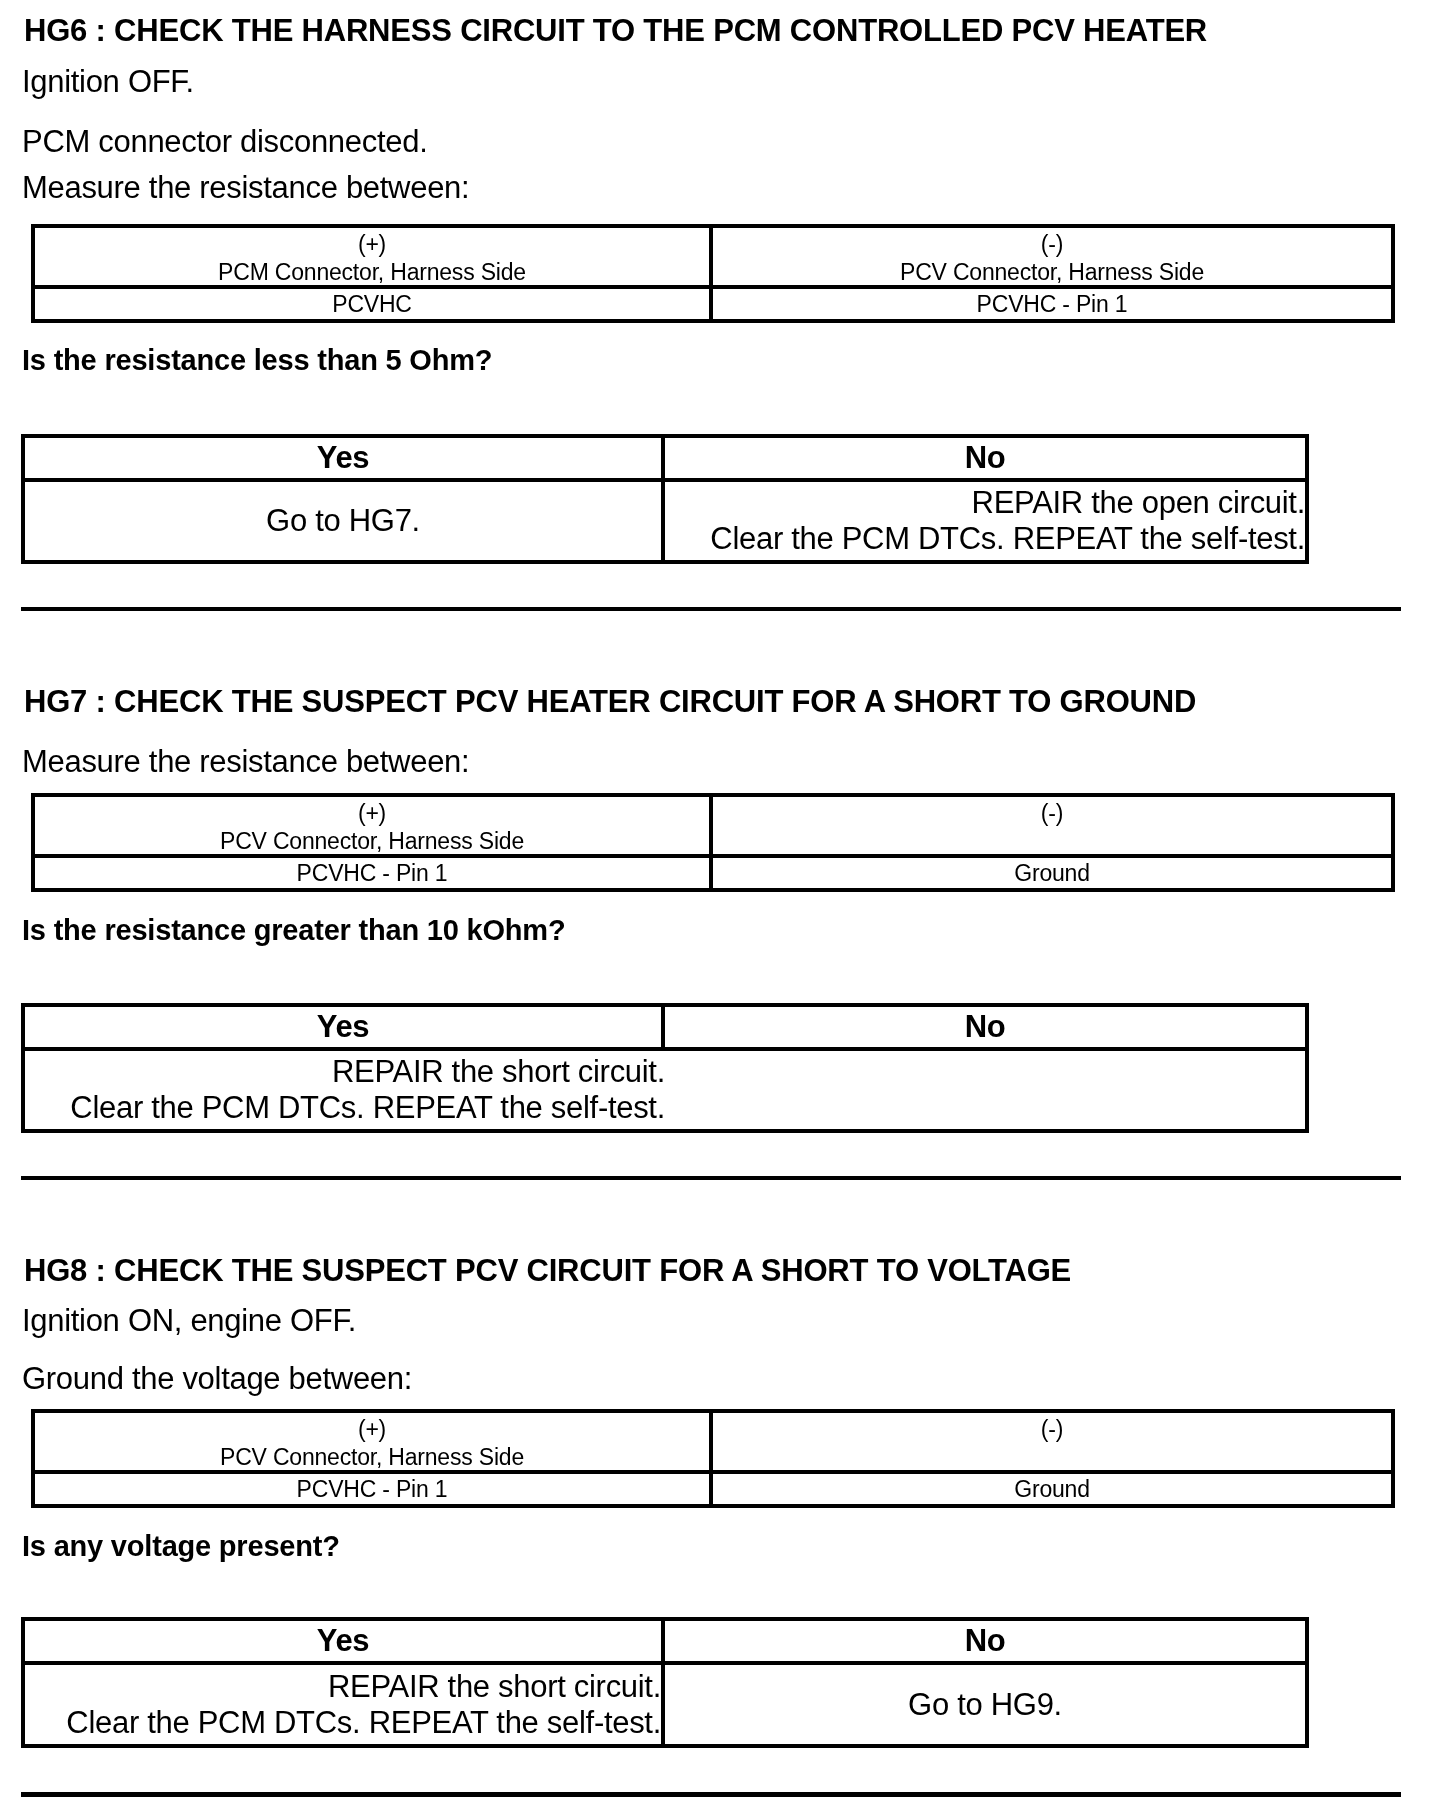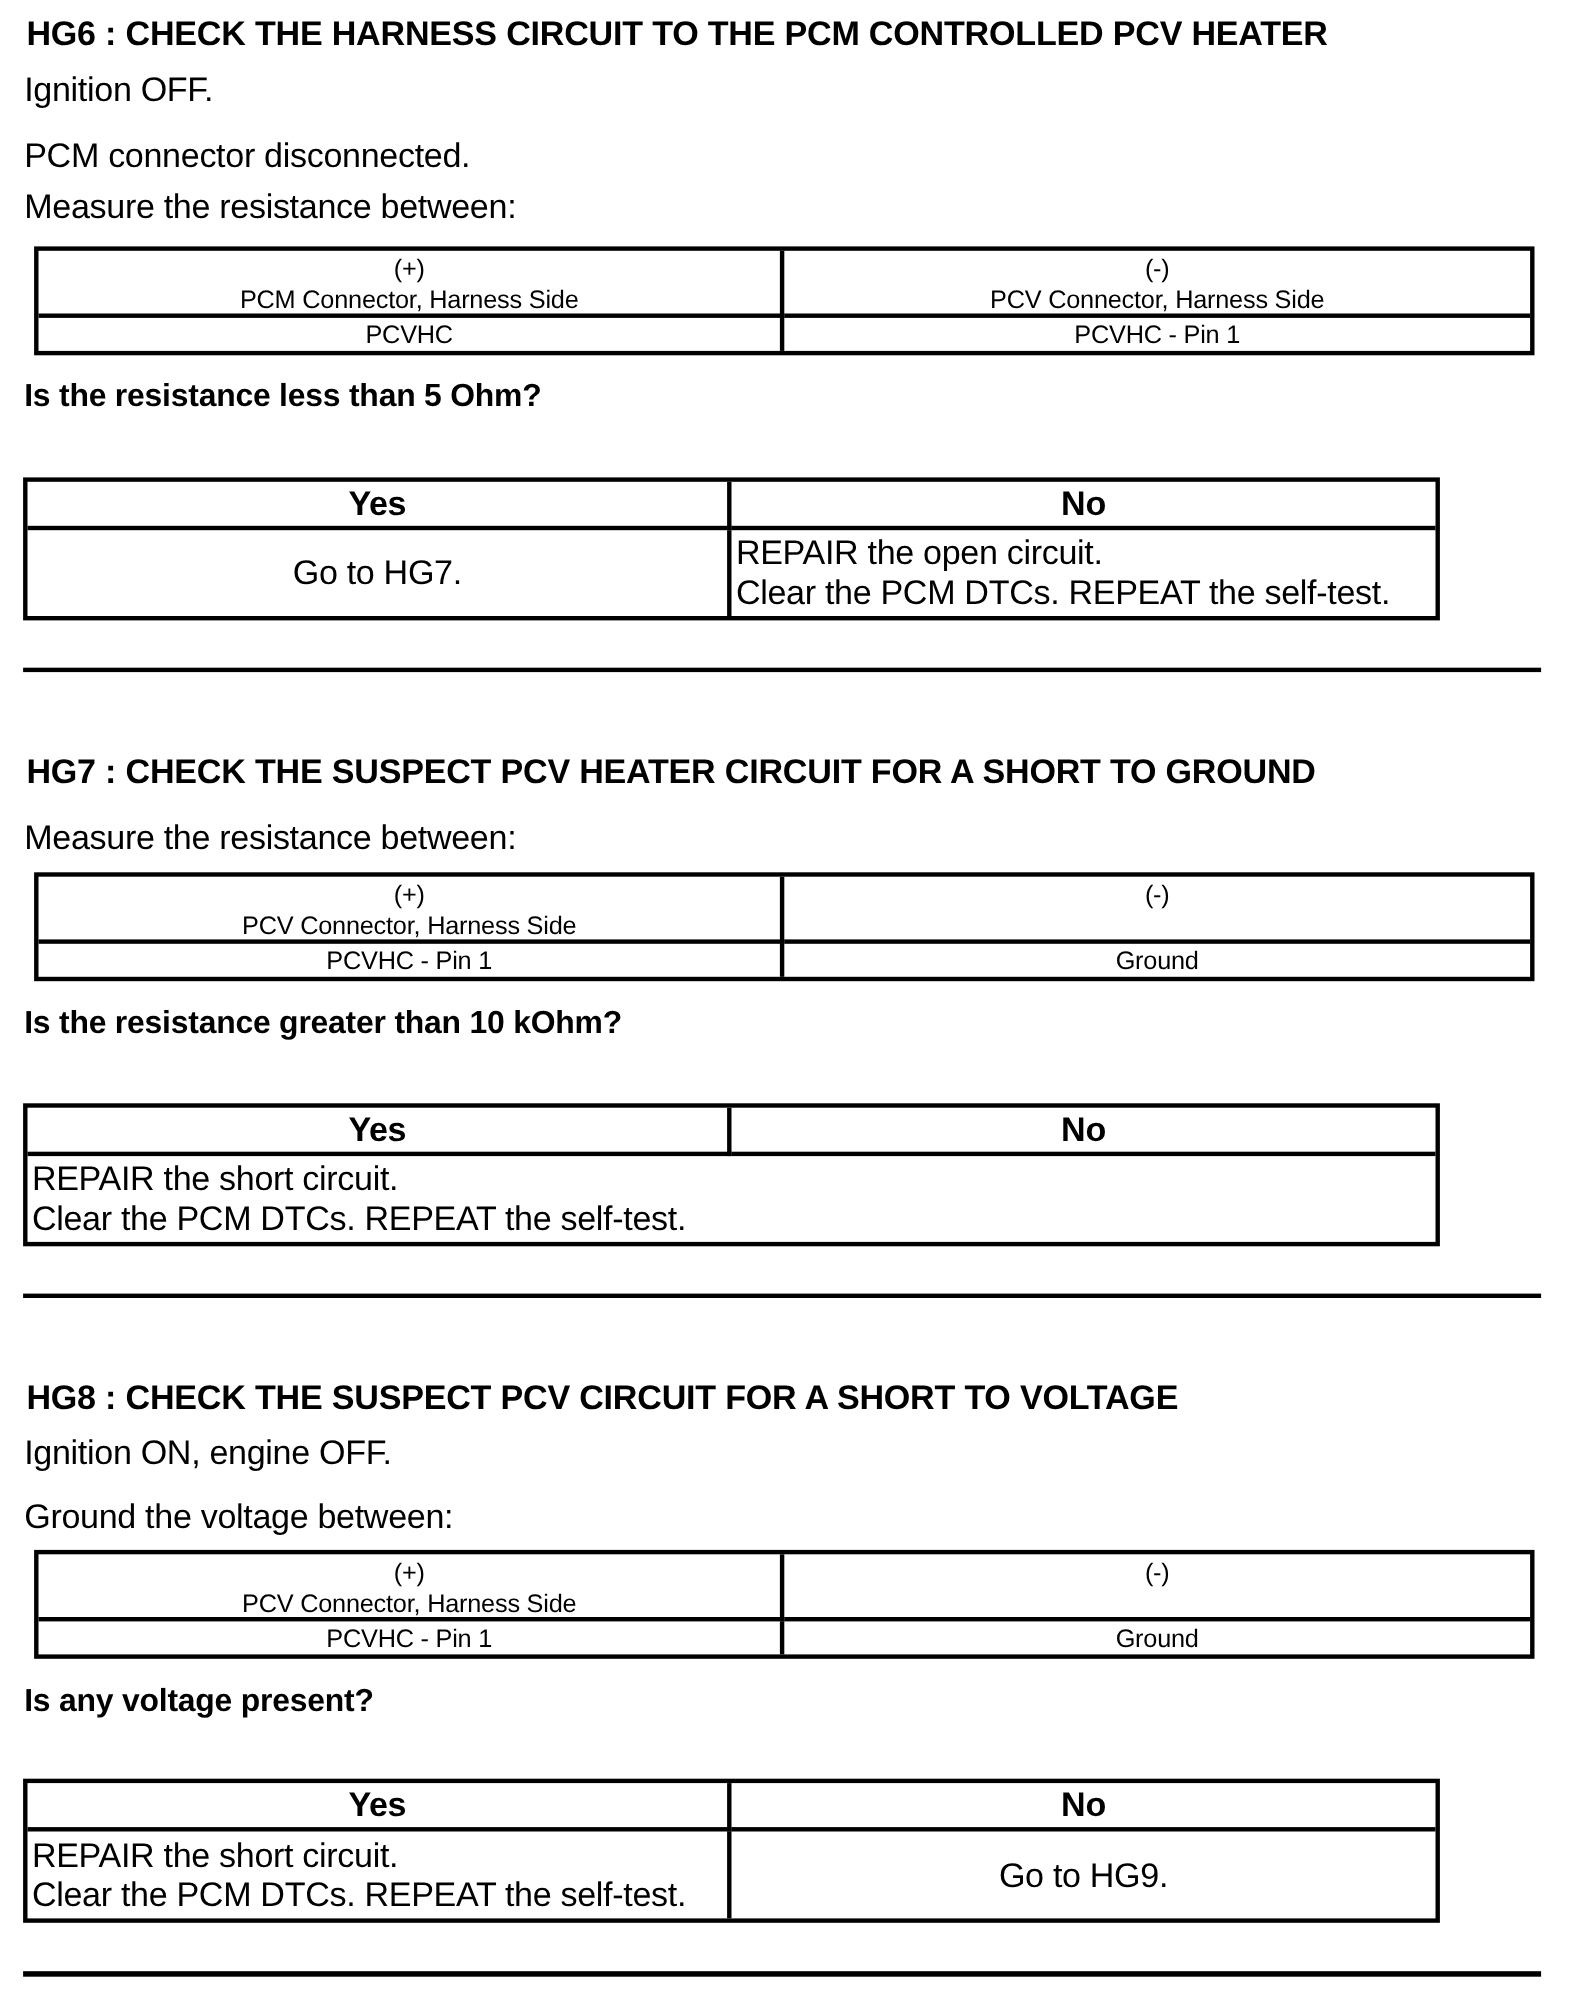--- a/index.html
+++ b/index.html
@@ -32,21 +32,21 @@
 
     
     .yn {
       border: 4px solid #000; box-sizing: border-box; display: grid;
       grid-template-columns: 1fr 1fr; left: 21px; width: 1288px;
     }
     .yn .cell { display: flex; align-items: center; justify-content: center; font-size: 31px; letter-spacing: -0.3px; }
     .yn .cell.left { border-right: 4px solid #000; }
     .yn .head { border-bottom: 4px solid #000; font-weight: bold; font-size: 31px; }
     .yn .multi {
-      flex-direction: column; align-items: flex-start; justify-content: center;
+      flex-direction: column; align-items: flex-end; justify-content: center;
       padding-left: 4px; line-height: 36px;
     }
     .yn .center { text-align: center; }
   </style>
 </head>
 <body>
 
 <div class="abs step-title" style="top:16px;">HG6 : CHECK THE HARNESS CIRCUIT TO THE PCM CONTROLLED PCV HEATER</div>
 <div class="abs instr" style="top:64px;">Ignition OFF.</div>
 <div class="abs instr" style="top:124px;">PCM connector disconnected.</div>

